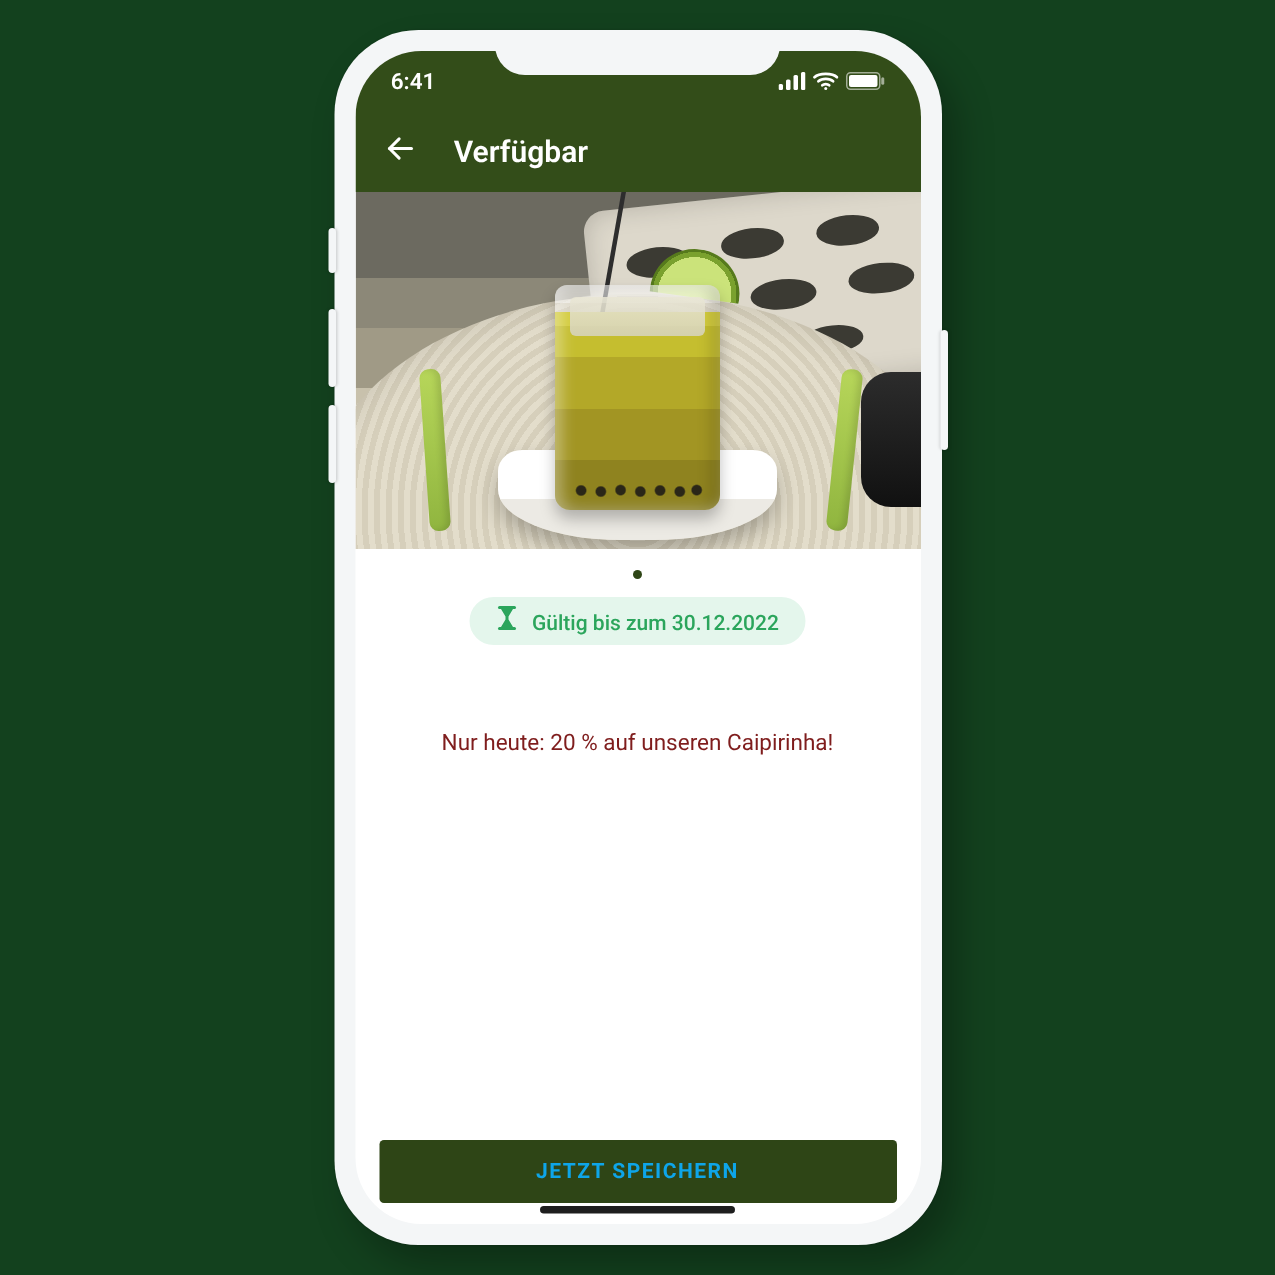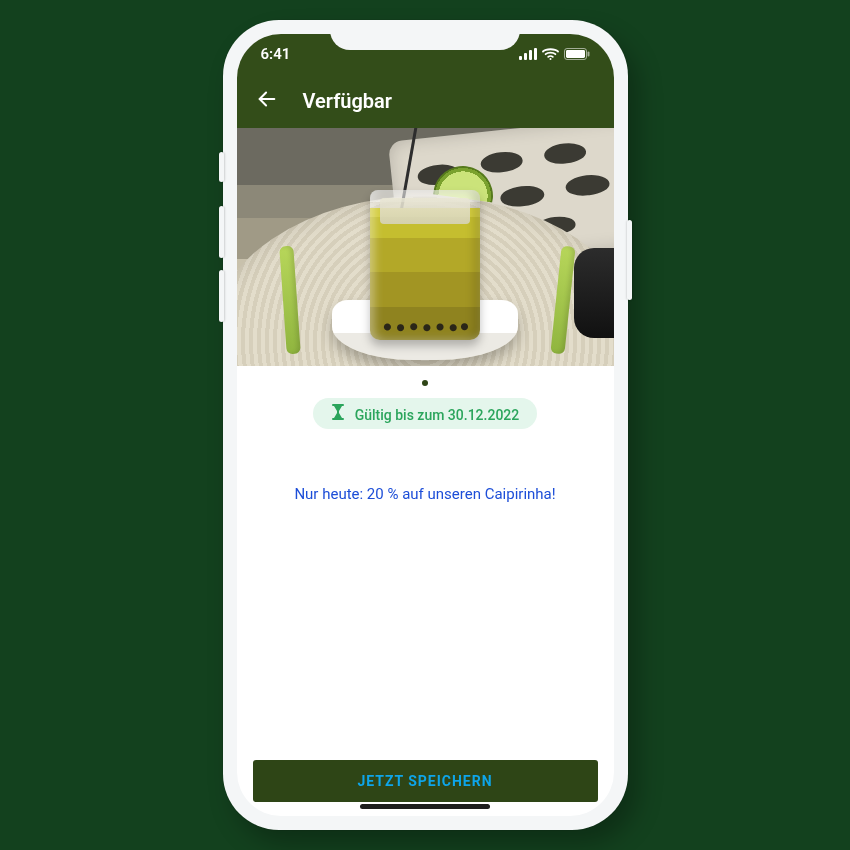--- a/index.html
+++ b/index.html
@@ -166,21 +166,21 @@
   
   .content{flex:1;display:flex;flex-direction:column;align-items:center;padding:12px 16px 14px;}
   .pager-dot{width:6px;height:6px;border-radius:50%;background:var(--green-dot);margin-top:2px;}
   .valid-pill{
     margin-top:12px;
     background:var(--green-pill);color:var(--green-accent);
     font-size:14px;font-weight:500;
     padding:6px 18px;border-radius:18px;
     display:flex;align-items:flex-end;gap:10px;
   }
-  .offer-text{margin-top:56px;font-size:15px;color:#1d4ed8;text-align:center;}
+  .offer-text{margin-top:56px;font-size:15px;color:#7f1d1d;text-align:center;}
 
   .spacer{flex:1;}
 
   .cta{
     align-self:stretch;height:42px;border-radius:3px;
     background:var(--olive-dark);color:#0ea5e9;
     font-size:14px;font-weight:700;letter-spacing:1px;
     display:flex;align-items:center;justify-content:center;
     cursor:pointer;text-transform:uppercase;
   }

